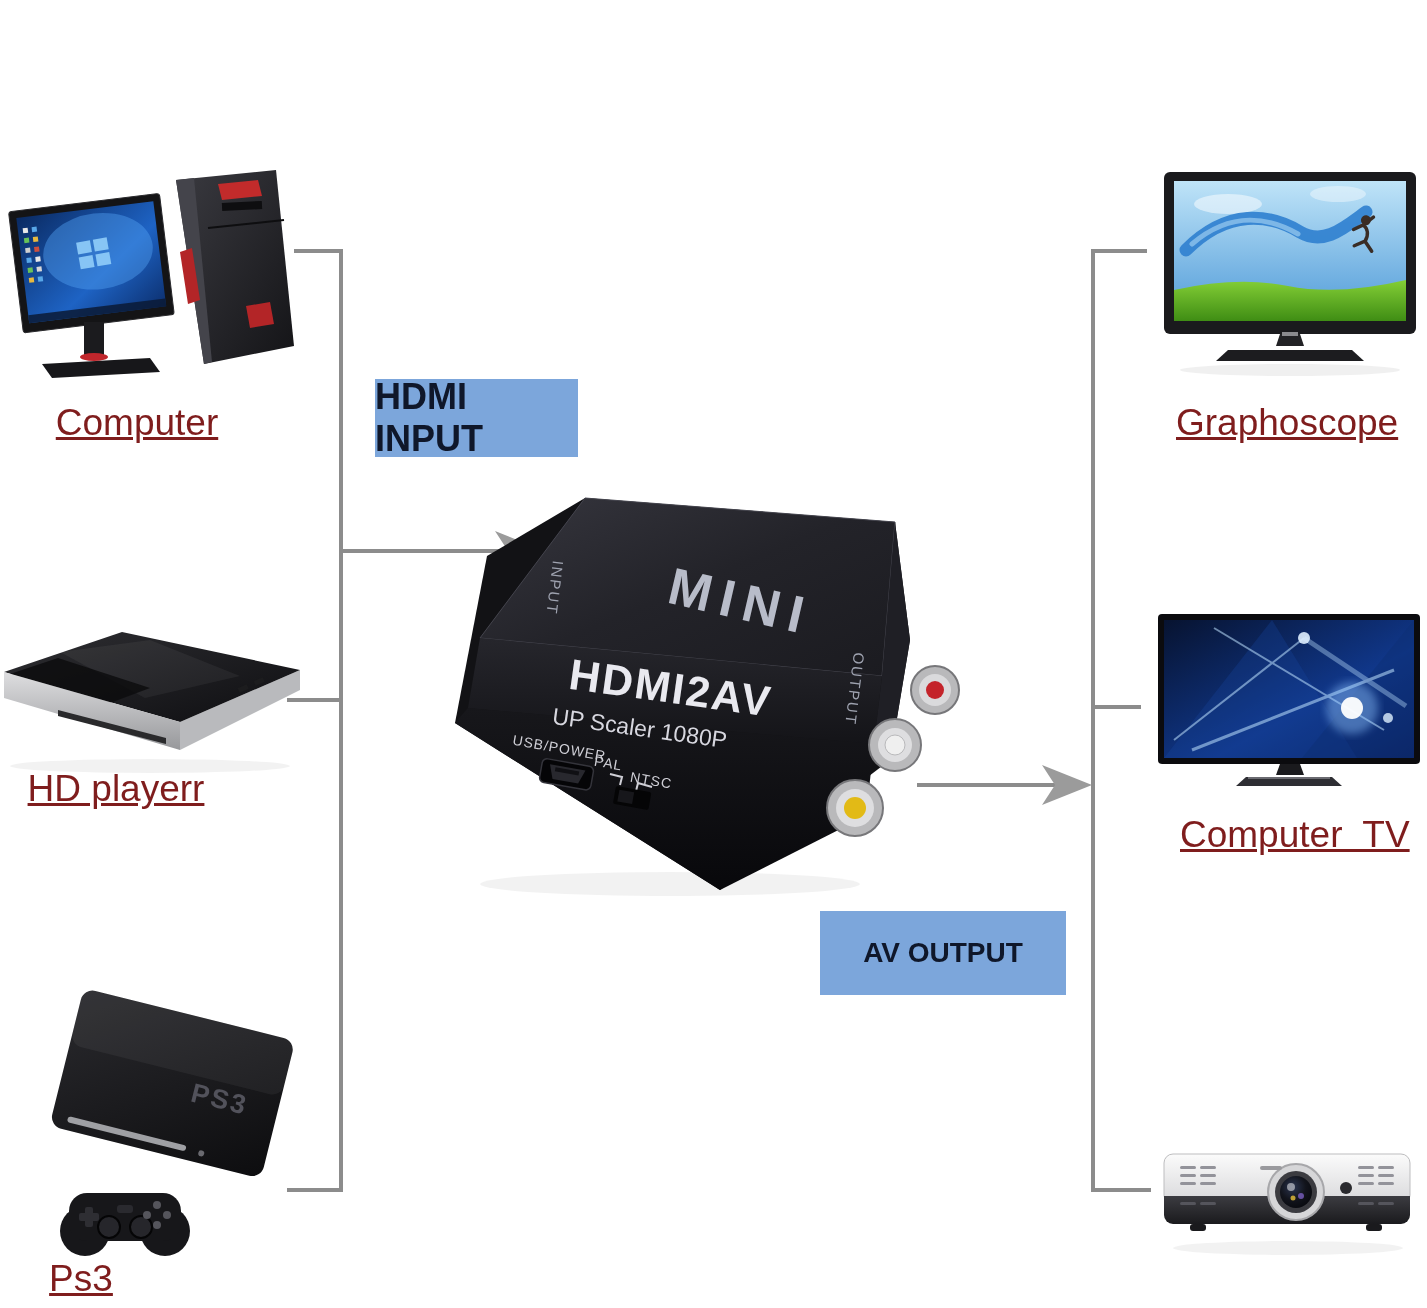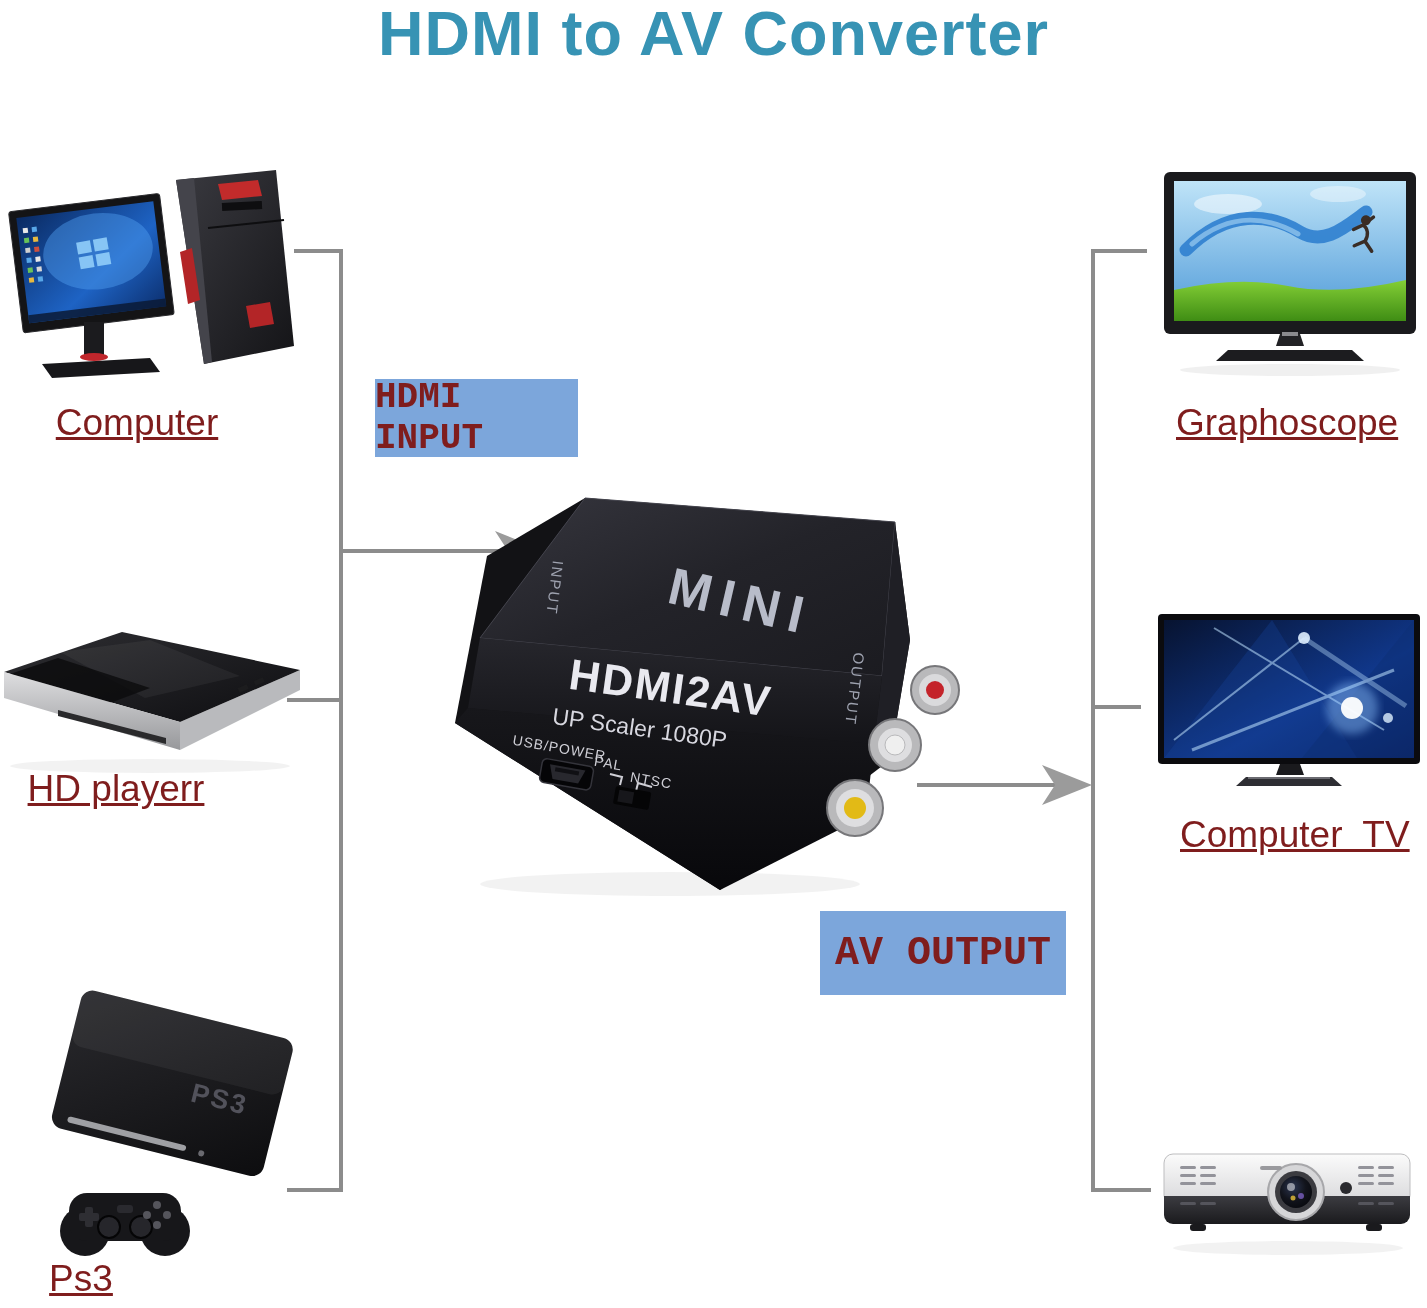--- a/index.html
+++ b/index.html
@@ -7,34 +7,33 @@
     position:relative;width:1427px;height:1308px;background:#ffffff;
     font-family:"Liberation Sans",sans-serif;overflow:hidden;
   }
   .abs{position:absolute;}
   #page-title{
     left:0;top:0;width:1427px;text-align:center;
     font-size:63px;font-weight:bold;letter-spacing:1px;line-height:1.05;
   }
   .flowbox{
     display:flex;align-items:center;justify-content:center;
-    color:#7f1d1d;font-weight:bold;font-family:Liberation Mono, monospace;
+    color:#0f172a;font-weight:bold;
   }
   .devlabel{
     font-size:37px;color:#7f1d1d;text-align:center;white-space:pre;line-height:1;text-decoration:underline;
   }
   .line{background:#8c8c8c;}
   svg text{font-family:"Liberation Sans",sans-serif;}
 </style>
 </head>
 <body>
 
 <div id="stage">
 
-  <div id="page-title" class="abs" style="color:#3793b4;">HDMI to AV Converter</div>
 
   <div class="abs line" style="left:294px;top:249px;width:47px;height:4px;"></div>
   <div class="abs line" style="left:339px;top:249px;width:4px;height:943px;"></div>
   <div class="abs line" style="left:341px;top:549px;width:169px;height:4px;"></div>
   <div class="abs line" style="left:287px;top:698px;width:54px;height:4px;"></div>
   <div class="abs line" style="left:287px;top:1188px;width:54px;height:4px;"></div>
 
   <div class="abs line" style="left:917px;top:783px;width:139px;height:4px;"></div>
   <div class="abs line" style="left:1091px;top:249px;width:4px;height:943px;"></div>
   <div class="abs line" style="left:1093px;top:249px;width:54px;height:4px;"></div>
@@ -42,21 +41,21 @@
   <div class="abs line" style="left:1093px;top:1188px;width:58px;height:4px;"></div>
 
   <svg class="abs" style="left:495px;top:531px;" width="50" height="40" viewBox="0 0 50 40">
     <polygon points="0,0 50,20 0,40 13,20" fill="#9b9b9b"></polygon>
   </svg>
   <svg class="abs" style="left:1042px;top:765px;" width="50" height="40" viewBox="0 0 50 40">
     <polygon points="0,0 50,20 0,40 13,20" fill="#9b9b9b"></polygon>
   </svg>
 
   <div class="abs flowbox" style="left:375px;top:379px;width:203px;height:78px;background:#7ca6db;font-size:36px;">HDMI INPUT</div>
-  <div class="abs flowbox" style="left:820px;top:911px;width:246px;height:84px;background:#7ca6db;font-size:40px;">AV OUTPUT</div>
+  <div class="abs flowbox" style="left:820px;top:911px;width:246px;height:84px;background:#7ca6db;font-size:28px;">AV OUTPUT</div>
 
   <svg class="abs" style="left:8px;top:168px;" width="292" height="212" viewBox="0 0 292 212">
     <defs>
       <linearGradient id="gTower" x1="0" y1="0" x2="1" y2="1">
         <stop offset="0" stop-color="#3a3a40"></stop>
           <stop offset="1" stop-color="#141417"></stop>
       </linearGradient>
       <linearGradient id="gScreen" x1="0" y1="0" x2="1" y2="1">
         <stop offset="0" stop-color="#0a2a62"></stop>
           <stop offset="0.6" stop-color="#1e63c4"></stop>

